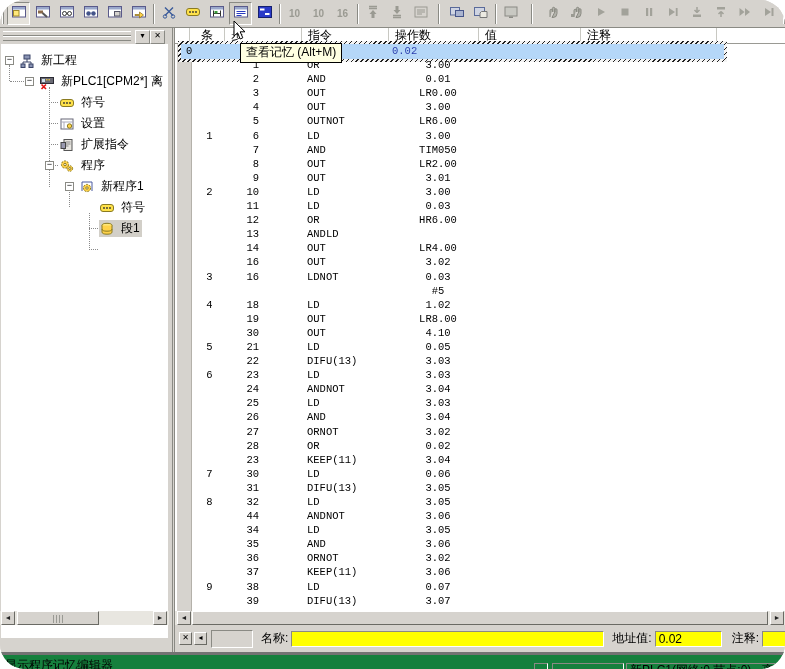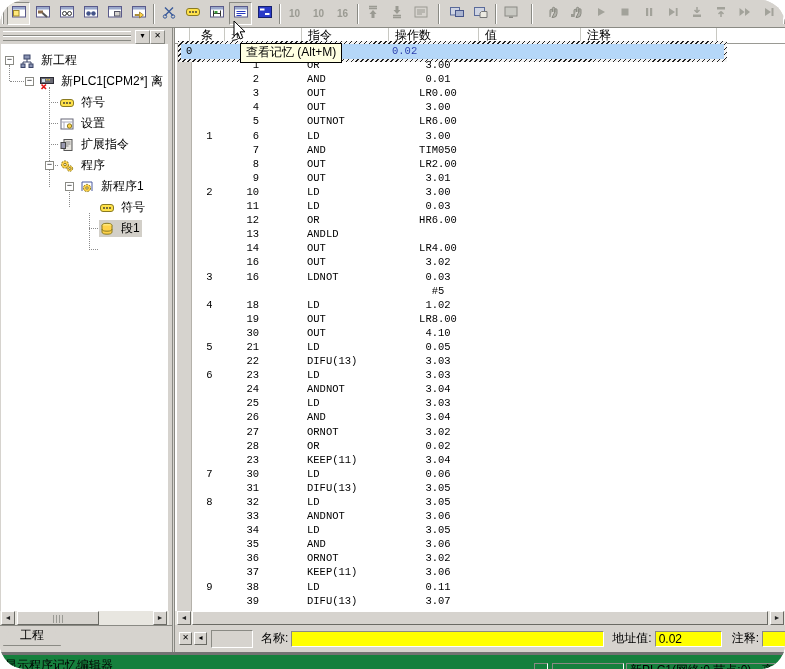--- a/index.html
+++ b/index.html
@@ -400,23 +400,20 @@
     </div>
 
     <div id="tree-hscroll">
       <div class="sc-btn" style="left:1px;">◄</div>
       <div class="sc-thumb" style="left:17px;width:82px;">
           <div class="sc-grip"></div>
         </div>
       <div class="sc-btn" style="left:153px;">►</div>
     </div>
 
-    <div id="tabrow">
-      <div id="proj-tab">工程</div>
-    </div>
   </div>
 
   <div id="mainpane">
     <div id="gutter"></div>
     <div id="ants">
       <div id="ants-inner">
         <span class="a-rung">0</span>
         <span class="a-op">0.02</span>
       </div>
     </div>
@@ -690,21 +687,21 @@
         <div class="trow">
           <div class="c-rung">8</div>
           <div class="c-step">32</div>
           <div class="c-instr">LD</div>
           <div class="c-op">3.05</div>
           <div class="c-val"></div>
           <div class="c-com"></div>
         </div>
         <div class="trow">
           <div class="c-rung"></div>
-          <div class="c-step">33</div>
+          <div class="c-step">44</div>
           <div class="c-instr">ANDNOT</div>
           <div class="c-op">3.06</div>
           <div class="c-val"></div>
           <div class="c-com"></div>
         </div>
         <div class="trow">
           <div class="c-rung"></div>
           <div class="c-step">34</div>
           <div class="c-instr">LD</div>
           <div class="c-op">3.05</div>
@@ -732,21 +729,21 @@
           <div class="c-step">37</div>
           <div class="c-instr">KEEP(11)</div>
           <div class="c-op">3.06</div>
           <div class="c-val"></div>
           <div class="c-com"></div>
         </div>
         <div class="trow">
           <div class="c-rung">9</div>
           <div class="c-step">38</div>
           <div class="c-instr">LD</div>
-          <div class="c-op">0.11</div>
+          <div class="c-op">0.07</div>
           <div class="c-val"></div>
           <div class="c-com"></div>
         </div>
         <div class="trow">
           <div class="c-rung"></div>
           <div class="c-step">39</div>
           <div class="c-instr">DIFU(13)</div>
           <div class="c-op">3.07</div>
           <div class="c-val"></div>
           <div class="c-com"></div>

